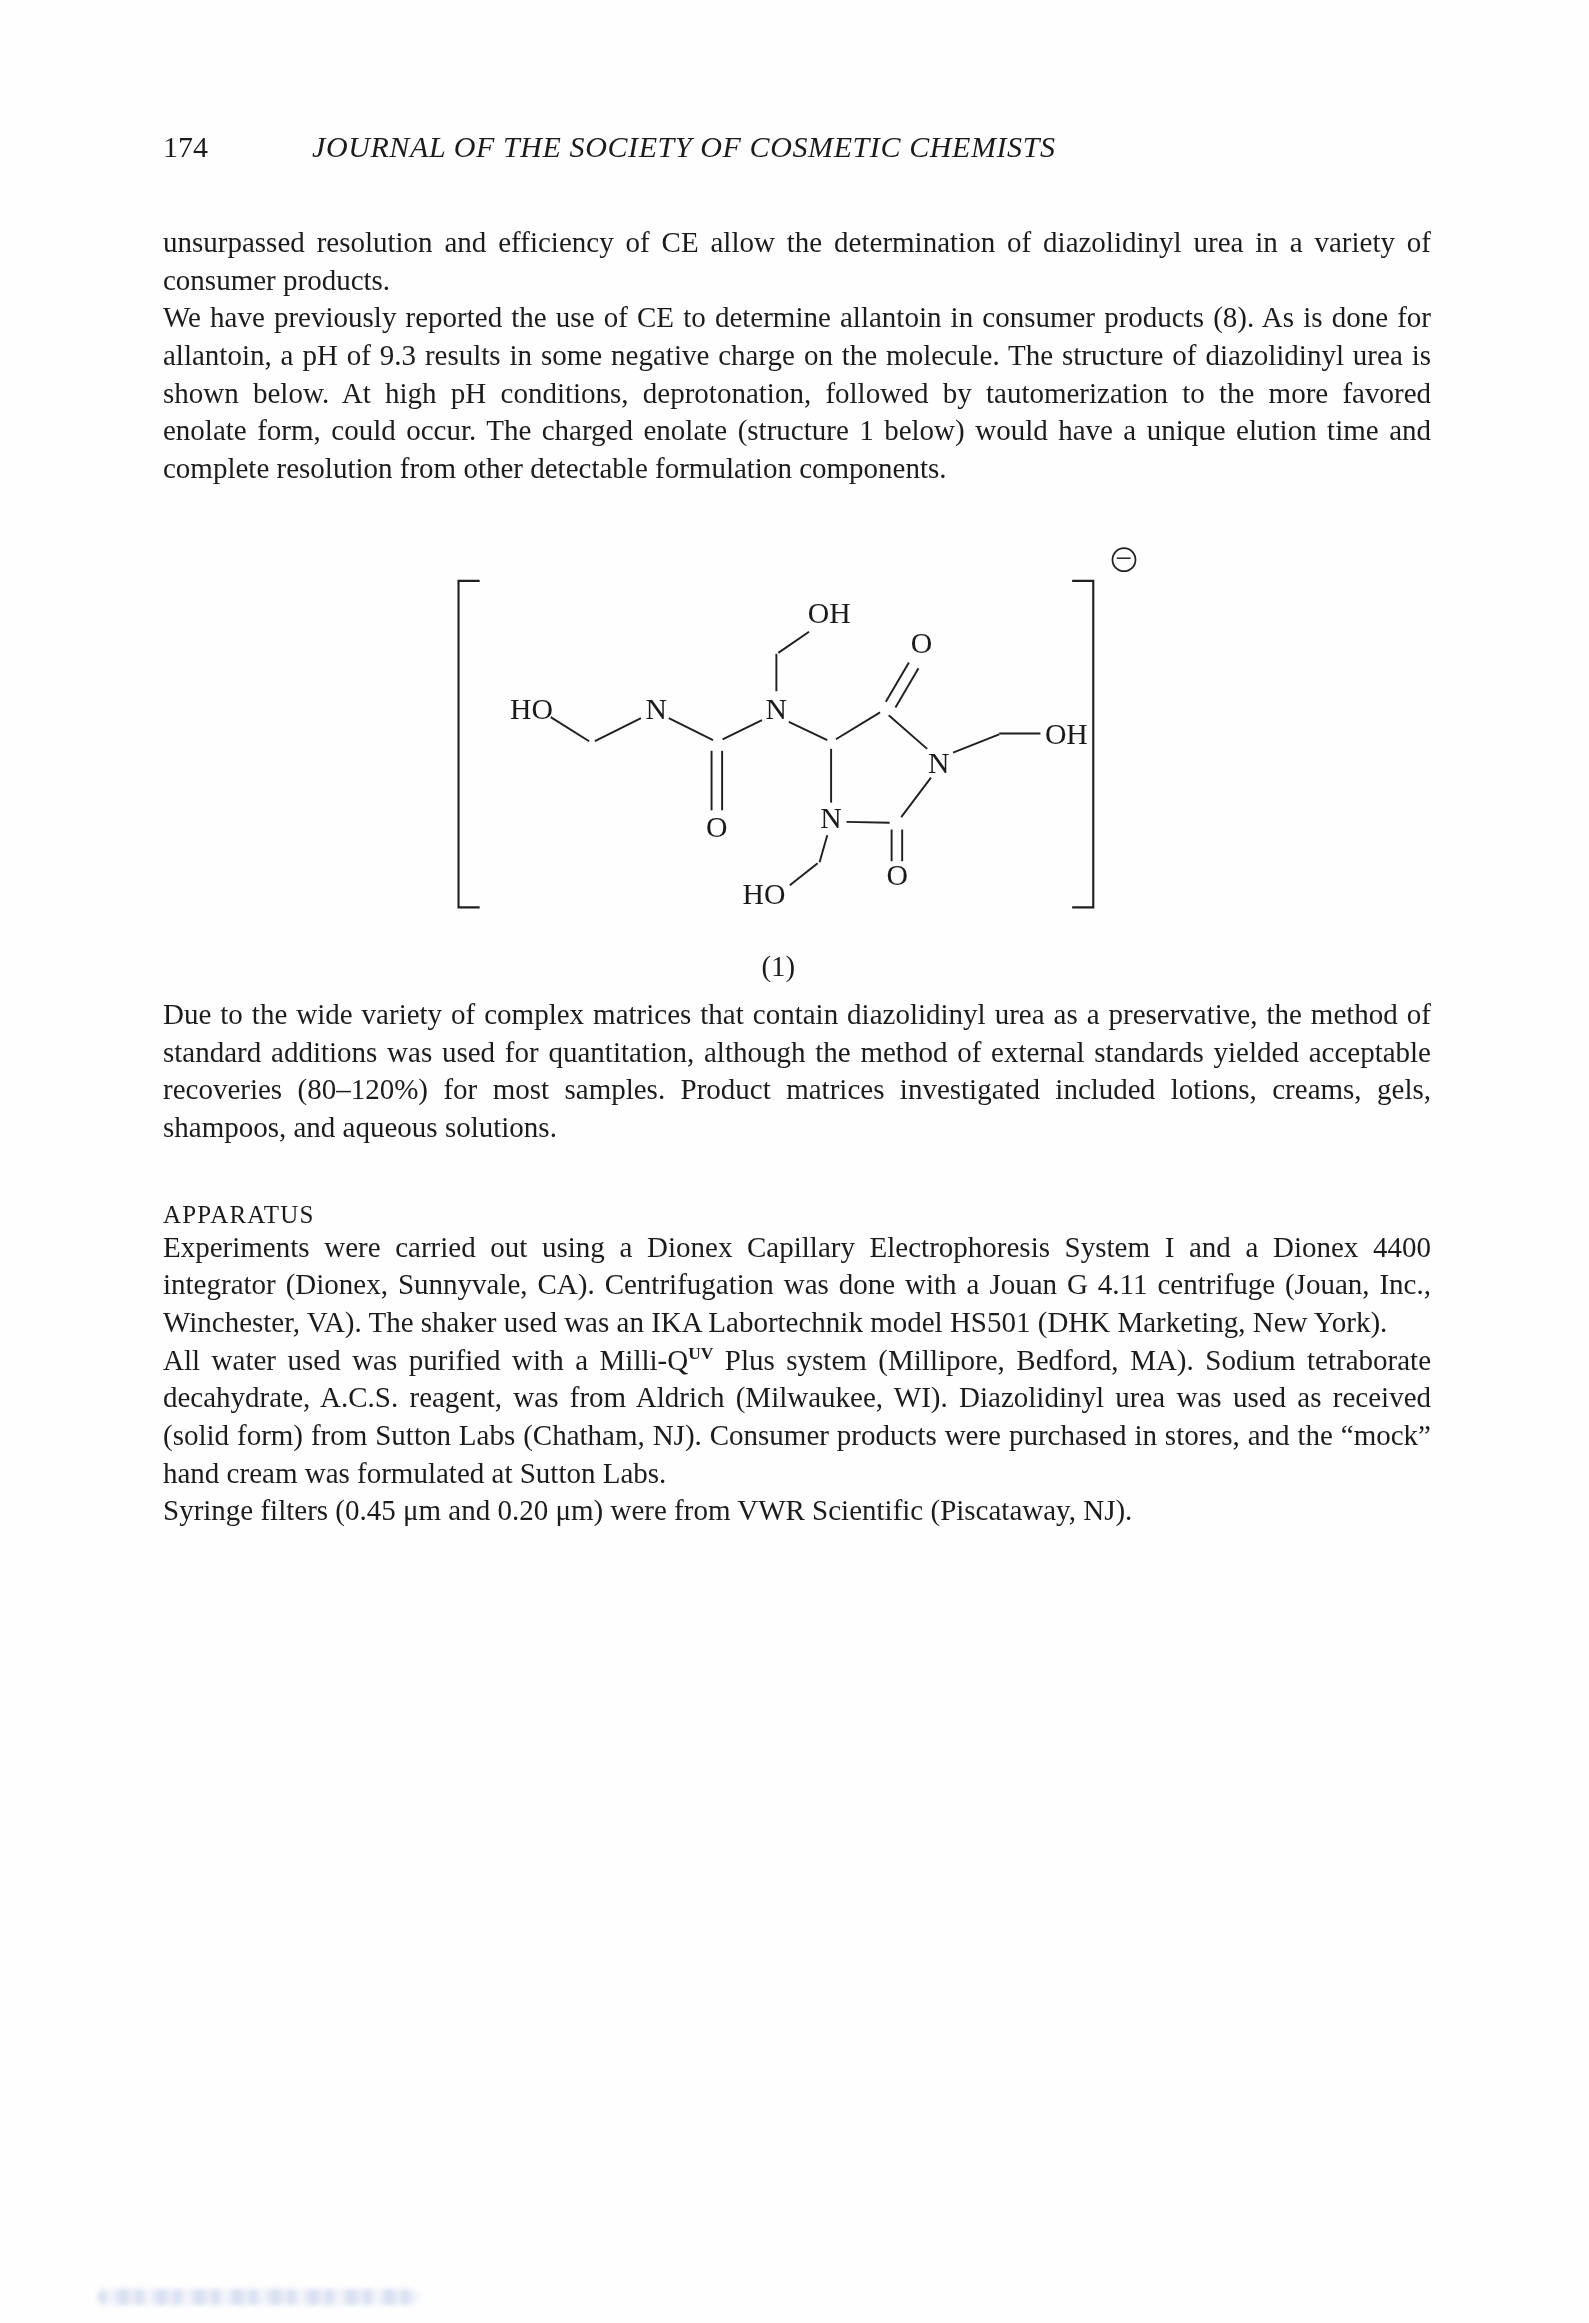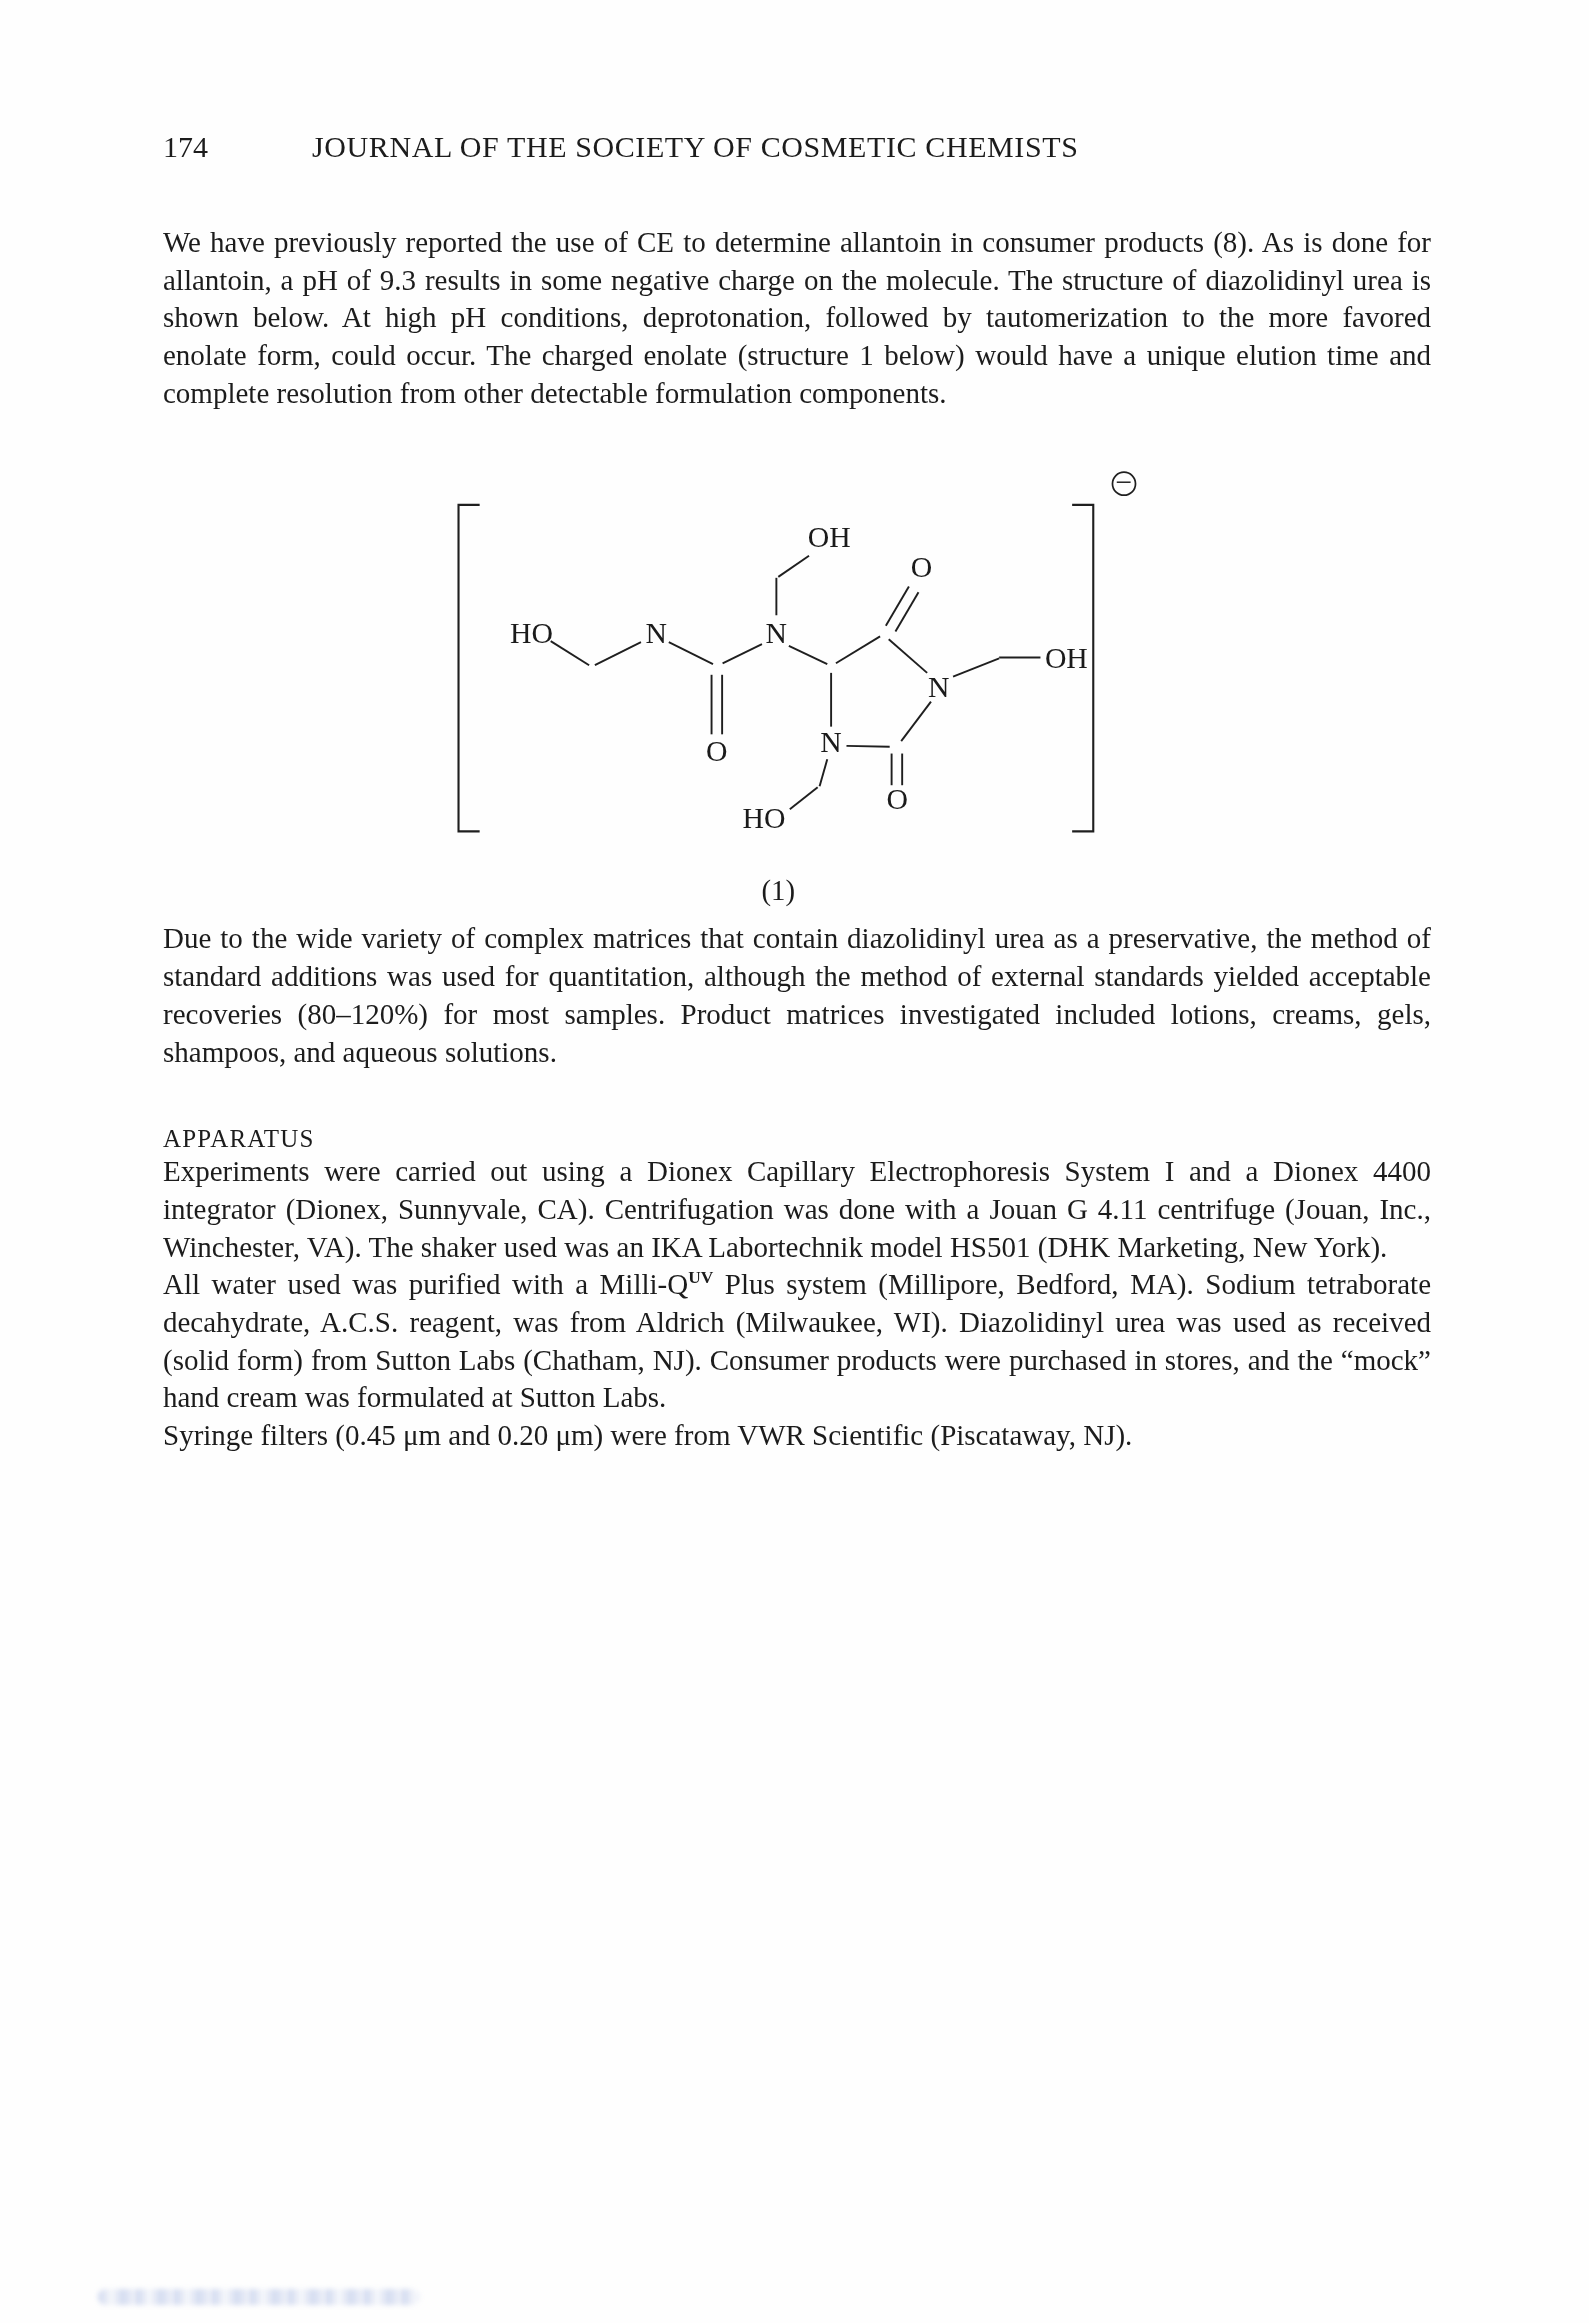--- a/index.html
+++ b/index.html
@@ -22,20 +22,21 @@
   .journal-header {
     display: flex;
     align-items: baseline;
     font-size: 30px;
     margin-bottom: 60px;
   }
   .page-number { flex: 0 0 auto; }
   .journal-title {
     margin-left: 104px;
     letter-spacing: 0.6px;
+    font-style: italic;
   }
   p.body-text {
     font-size: 29px;
     line-height: 1.30;
     text-align: justify;
     margin: 0;
   }
   .p1 { margin-bottom: 13.4px; }
   .structure-figure {
     width: 701px;
@@ -87,20 +88,21 @@
 </head>
 <body>
 
 <div class="page">
 
   <div class="journal-header">
     <span class="page-number">174</span>
     <span class="journal-title">JOURNAL OF THE SOCIETY OF COSMETIC CHEMISTS</span>
   </div>
 
+  <p class="body-text p1">unsurpassed resolution and efficiency of CE allow the determination of diazolidinyl urea in a variety of consumer products.</p>
 
   <p class="body-text p2">We have previously reported the use of CE to determine allantoin in consumer products (8). As is done for allantoin, a pH of 9.3 results in some negative charge on the molecule. The structure of diazolidinyl urea is shown below. At high pH conditions, deprotonation, followed by tautomerization to the more favored enolate form, could occur. The charged enolate (structure 1 below) would have a unique elution time and complete resolution from other detectable formulation components.</p>
 
   <div class="structure-figure">
     <svg width="701" height="452" viewBox="0 0 730 470">
 
       <g>
         <polyline class="bracket" points="34,38 12,38 12,378 34,378"></polyline>
       </g>
       <g>

